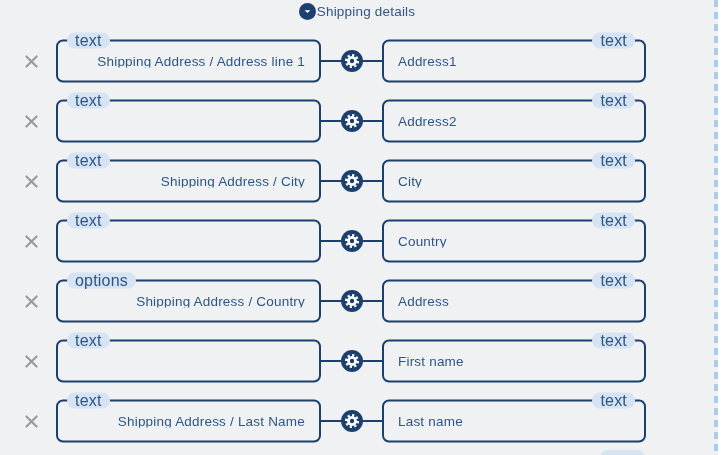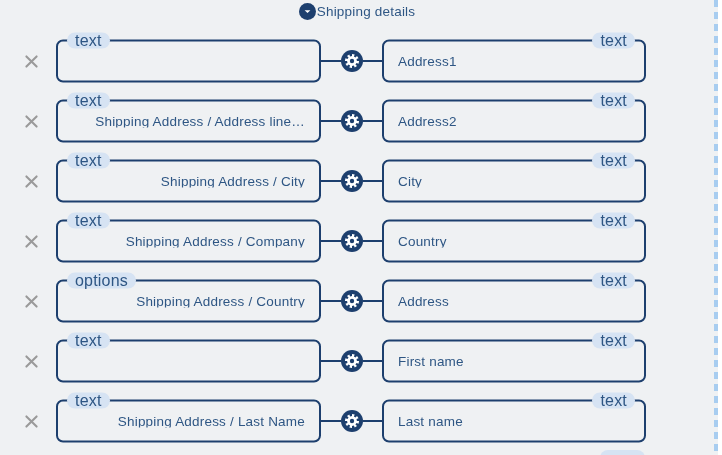--- a/index.html
+++ b/index.html
@@ -210,20 +210,21 @@
 
   <div id="rows-host">
       <div class="row" style="top: 31px;">
         <button class="remove-btn">
           <svg width="17" height="17" viewBox="0 0 17 17" aria-hidden="true">
             <path d="M3.4 3.4 L13.6 13.6 M13.6 3.4 L3.4 13.6" stroke="#9a9a9a" stroke-width="2.1" stroke-linecap="round"></path>
           </svg>
         </button>
         <div class="field-box source">
           <span class="type-badge">text</span>
+          <span class="field-text">Shipping Address / Address line 1</span>
         </div>
         <div class="connector">
           <span class="conn-line"></span>
           <span class="gear-circle">
             <svg width="22" height="22" viewBox="0 0 22 22" aria-hidden="true">
               <path d="M11.00 3.90L13.72 4.44L12.88 6.47L14.46 7.54L16.02 5.98L17.56 8.28L15.53 9.12L15.90 11.00L18.10 11.00L17.56 13.72L15.53 12.88L14.46 14.46L16.02 16.02L13.72 17.56L12.88 15.53L11.00 15.90L11.00 18.10L8.28 17.56L9.12 15.53L7.54 14.46L5.98 16.02L4.44 13.72L6.47 12.88L6.10 11.00L3.90 11.00L4.44 8.28L6.47 9.12L7.54 7.54L5.98 5.98L8.28 4.44L9.12 6.47L11.00 6.10Z" fill="#ffffff"></path>
               <circle cx="11" cy="11" r="2.2" fill="#1d3f6e"></circle>
             </svg>
           </span>
           <span class="conn-line"></span>
@@ -234,21 +235,20 @@
         </div>
       </div>
       <div class="row" style="top: 91px;">
         <button class="remove-btn">
           <svg width="17" height="17" viewBox="0 0 17 17" aria-hidden="true">
             <path d="M3.4 3.4 L13.6 13.6 M13.6 3.4 L3.4 13.6" stroke="#9a9a9a" stroke-width="2.1" stroke-linecap="round"></path>
           </svg>
         </button>
         <div class="field-box source">
           <span class="type-badge">text</span>
-          <span class="field-text">Shipping Address / Address line…</span>
         </div>
         <div class="connector">
           <span class="conn-line"></span>
           <span class="gear-circle">
             <svg width="22" height="22" viewBox="0 0 22 22" aria-hidden="true">
               <path d="M11.00 3.90L13.72 4.44L12.88 6.47L14.46 7.54L16.02 5.98L17.56 8.28L15.53 9.12L15.90 11.00L18.10 11.00L17.56 13.72L15.53 12.88L14.46 14.46L16.02 16.02L13.72 17.56L12.88 15.53L11.00 15.90L11.00 18.10L8.28 17.56L9.12 15.53L7.54 14.46L5.98 16.02L4.44 13.72L6.47 12.88L6.10 11.00L3.90 11.00L4.44 8.28L6.47 9.12L7.54 7.54L5.98 5.98L8.28 4.44L9.12 6.47L11.00 6.10Z" fill="#ffffff"></path>
               <circle cx="11" cy="11" r="2.2" fill="#1d3f6e"></circle>
             </svg>
           </span>
           <span class="conn-line"></span>
@@ -284,21 +284,20 @@
         </div>
       </div>
       <div class="row" style="top: 211px;">
         <button class="remove-btn">
           <svg width="17" height="17" viewBox="0 0 17 17" aria-hidden="true">
             <path d="M3.4 3.4 L13.6 13.6 M13.6 3.4 L3.4 13.6" stroke="#9a9a9a" stroke-width="2.1" stroke-linecap="round"></path>
           </svg>
         </button>
         <div class="field-box source">
           <span class="type-badge">text</span>
-          <span class="field-text">Shipping Address / Company</span>
         </div>
         <div class="connector">
           <span class="conn-line"></span>
           <span class="gear-circle">
             <svg width="22" height="22" viewBox="0 0 22 22" aria-hidden="true">
               <path d="M11.00 3.90L13.72 4.44L12.88 6.47L14.46 7.54L16.02 5.98L17.56 8.28L15.53 9.12L15.90 11.00L18.10 11.00L17.56 13.72L15.53 12.88L14.46 14.46L16.02 16.02L13.72 17.56L12.88 15.53L11.00 15.90L11.00 18.10L8.28 17.56L9.12 15.53L7.54 14.46L5.98 16.02L4.44 13.72L6.47 12.88L6.10 11.00L3.90 11.00L4.44 8.28L6.47 9.12L7.54 7.54L5.98 5.98L8.28 4.44L9.12 6.47L11.00 6.10Z" fill="#ffffff"></path>
               <circle cx="11" cy="11" r="2.2" fill="#1d3f6e"></circle>
             </svg>
           </span>
           <span class="conn-line"></span>

